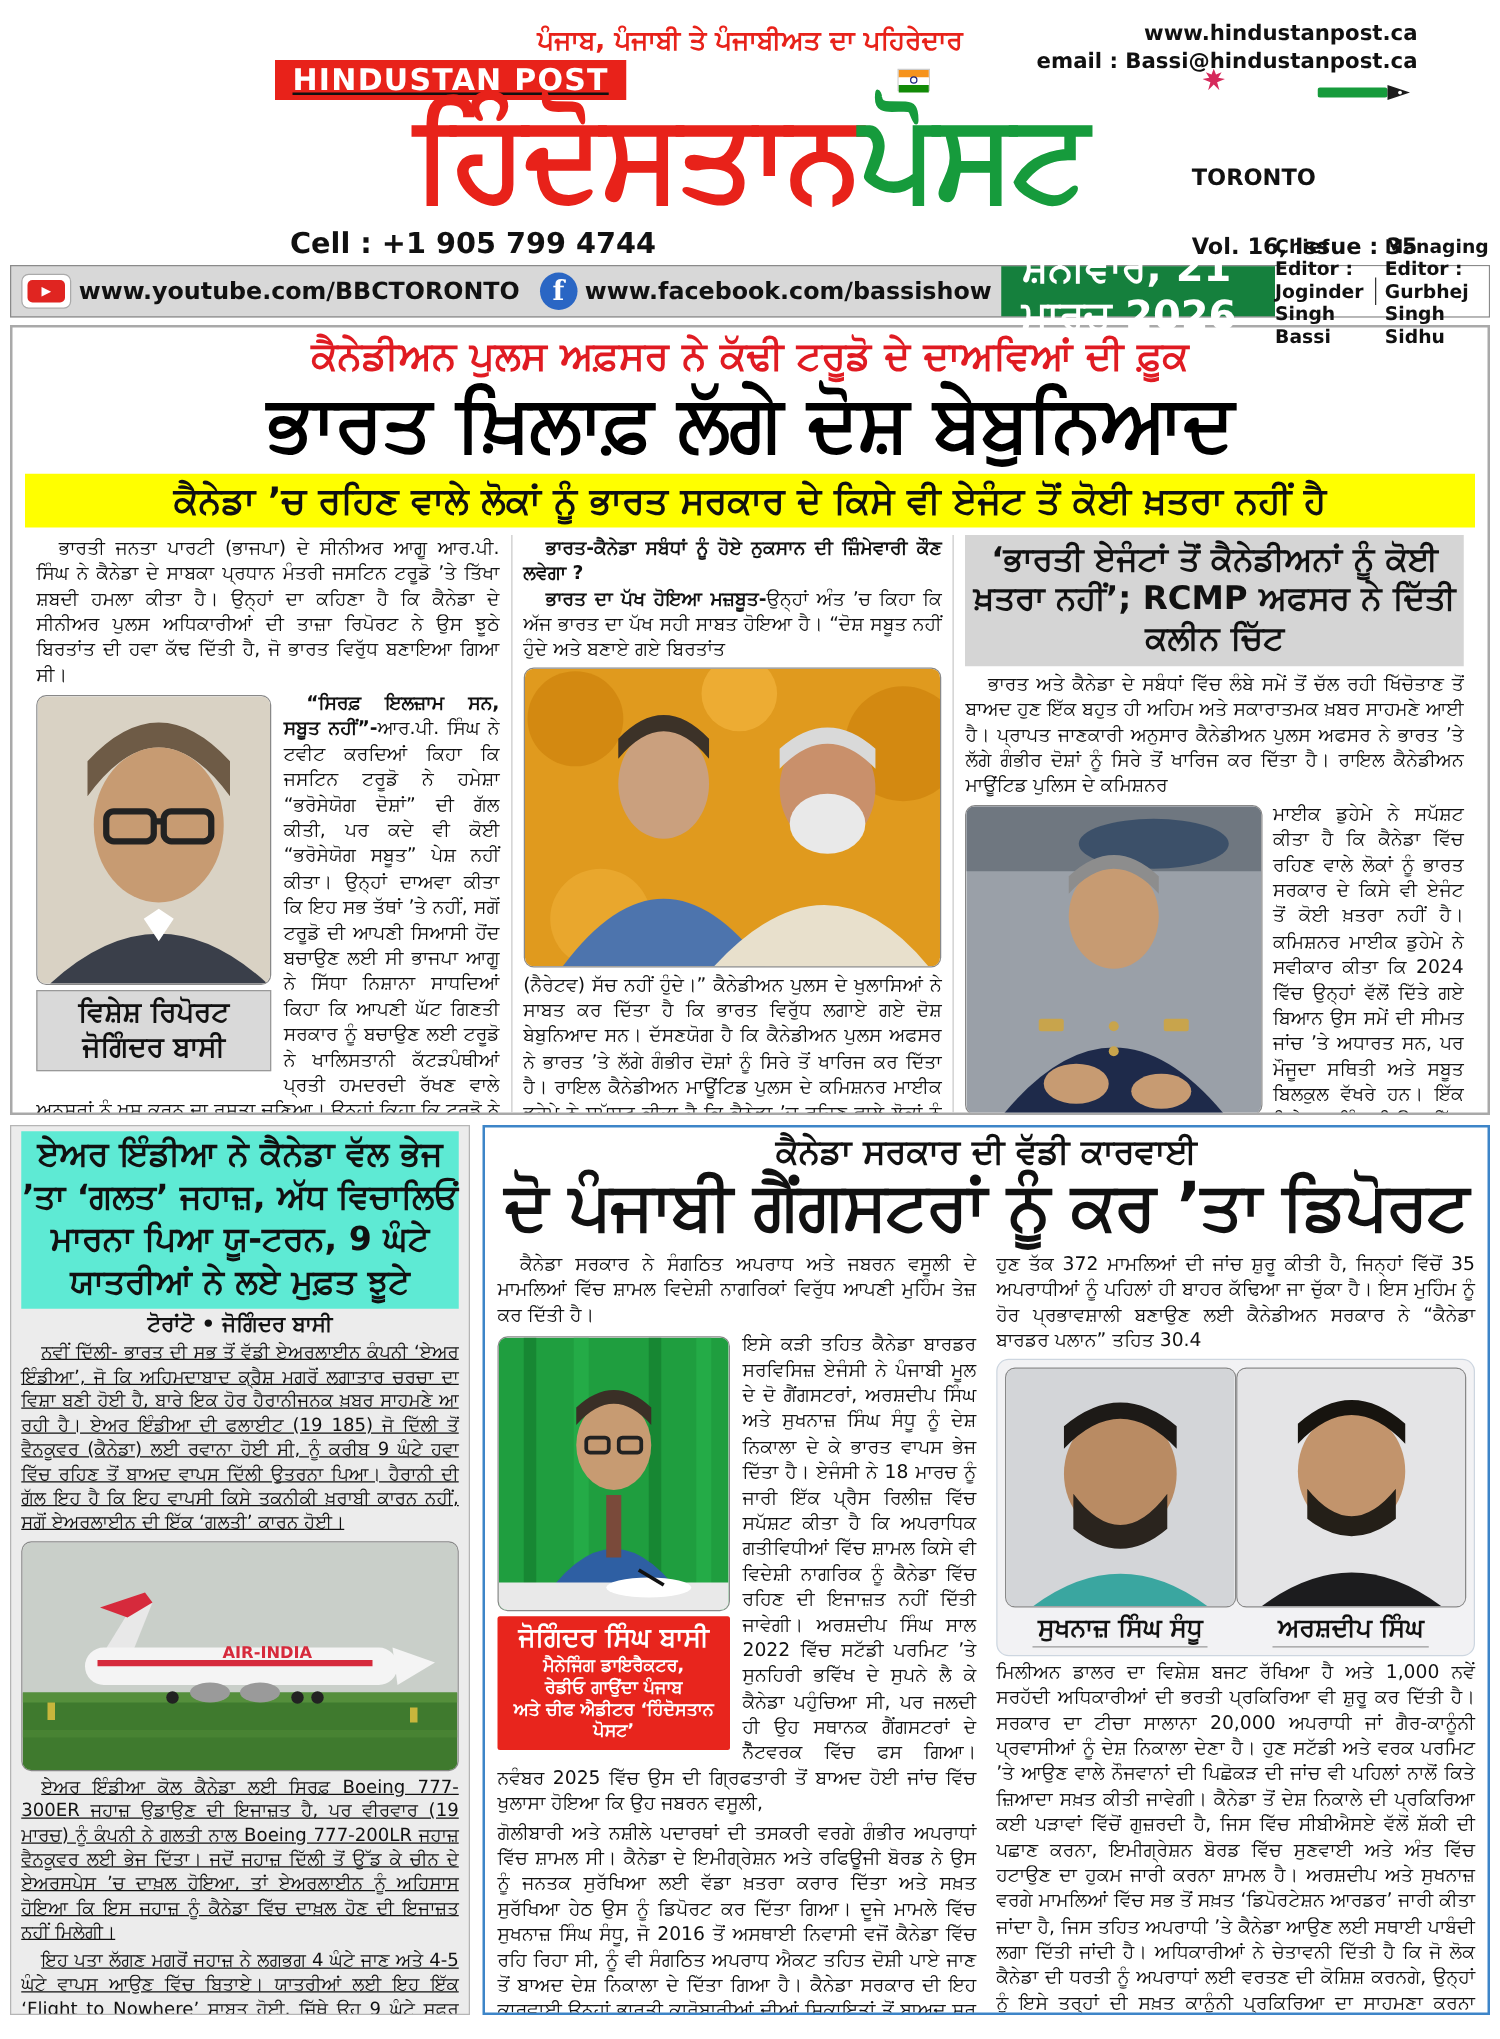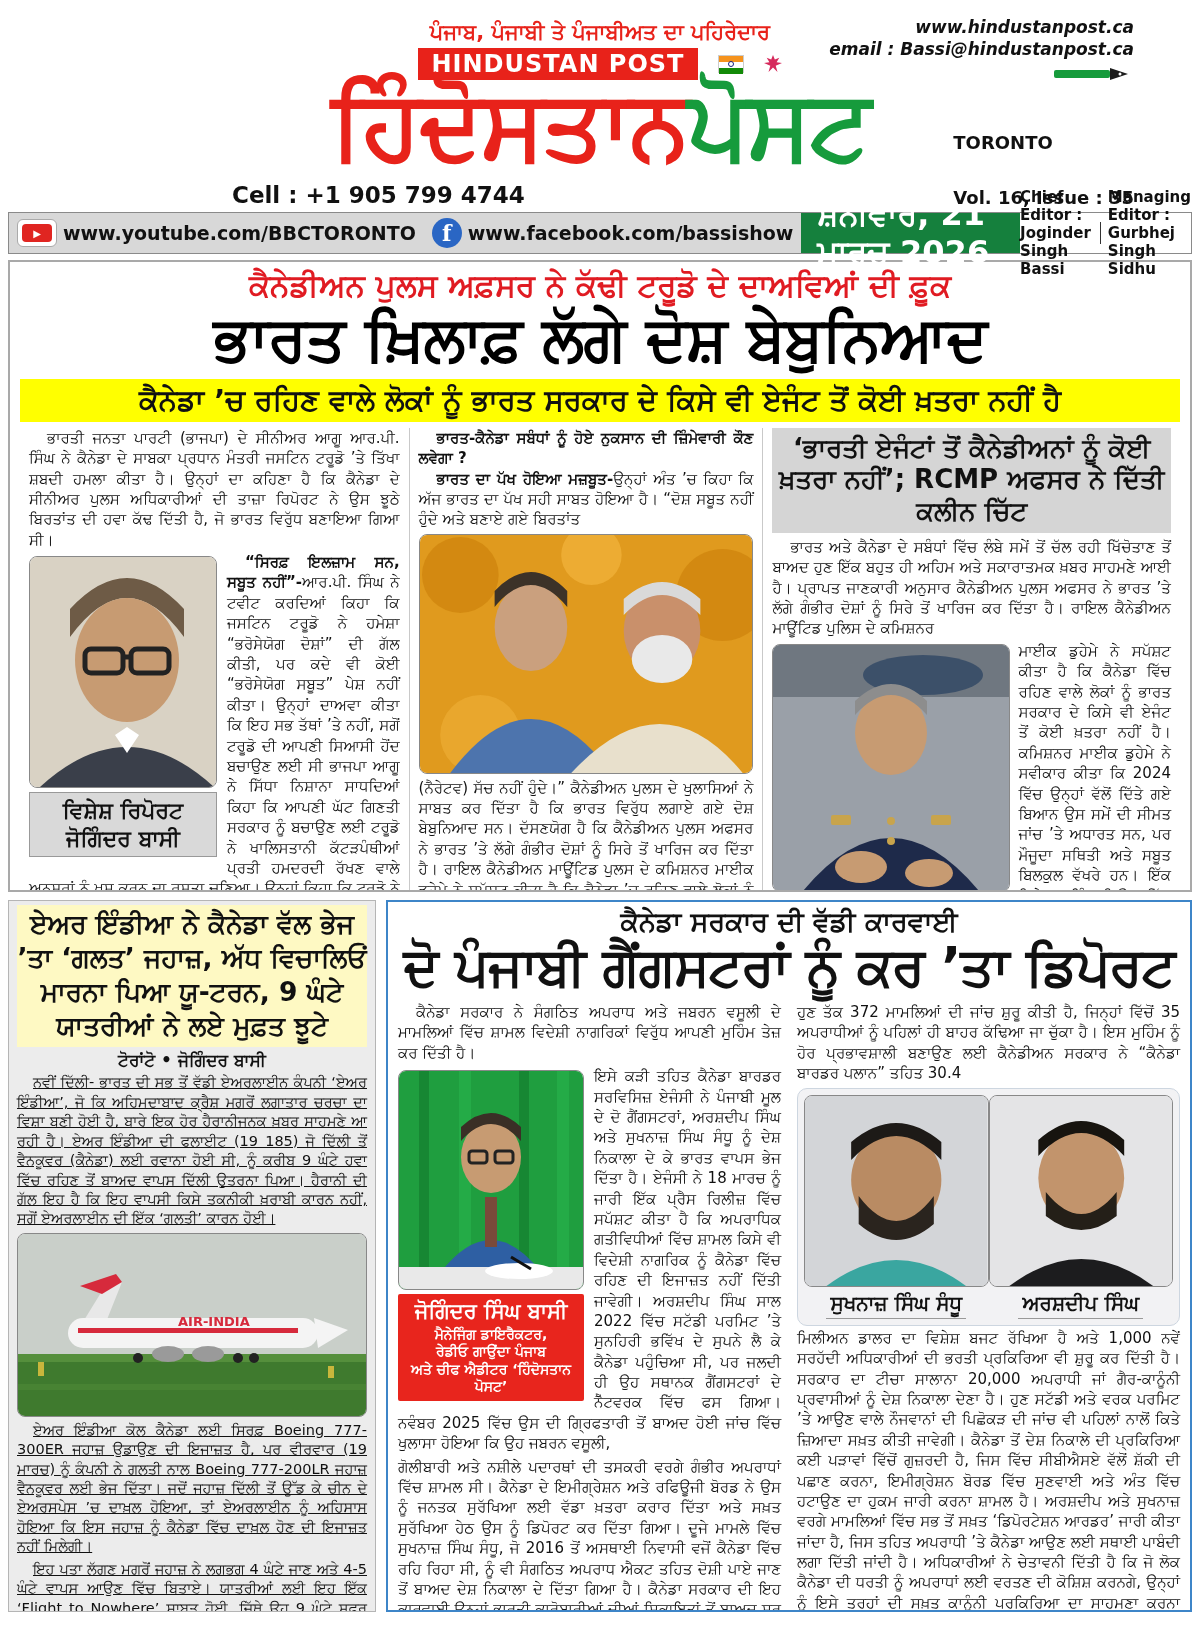--- a/index.html
+++ b/index.html
@@ -4,30 +4,30 @@
 <style>
   * { margin:0; padding:0; box-sizing:border-box; }
   html,body { width:1200px; background:#fff; font-family:"DejaVu Sans","Liberation Sans",sans-serif; }
   body { height:1631px; overflow:hidden; color:#111; }
   .page { width:1200px; height:1631px; position:relative; background:#fff; }
 
   
   .header { position:relative; height:208px; padding-top:6px; }
   .mast-center { width:760px; margin:0 auto; text-align:center; position:relative; }
   .tagline { color:#e8221a; font-weight:bold; font-size:21px; margin-top:14px; }
-  .brand-bar-row { display:flex; align-items:center; justify-content:center; gap:20px; margin-top:4px; }
+  .brand-bar-row { display:flex; align-items:center; justify-content:space-between; gap:4px; margin-top:4px;text-decoration:underline; }
   .brand-bar { background:#e8221a; color:#fff; font-weight:bold; font-size:24px; letter-spacing:1px; padding:2px 14px; }
   .flag-india { display:inline-block; width:26px; height:18px; border:1px solid #ccc; position:relative; }
   .flag-india i { display:block; height:6px; }
   .flag-india .fs { background:#f6931d; } .flag-india .fw { background:#fff; } .flag-india .fg { background:#128a07; }
   .flag-india b { position:absolute; left:50%; top:50%; width:6px; height:6px; margin:-3px 0 0 -3px; border:1px solid #1a237e; border-radius:50%; }
   .brand-big { font-weight:bold; font-size:96px; line-height:0.95; letter-spacing:-2px; white-space:nowrap; }
   .brand-big .red { color:#e8221a; }
   .brand-big .green { color:#169b3c; }
-  .header-right { position:absolute; right:66px; top:16px; text-align:right; font-weight:bold; font-size:17px; line-height:1.3;font-style:italic; }
+  .header-right { position:absolute; right:66px; top:16px; text-align:right; font-weight:bold; font-size:17px; line-height:1.3; }
   .pen { margin-top:6px; }
   .cell { position:absolute; left:232px; bottom:0; font-weight:bold; font-size:23px; }
   .city-issue { position:absolute; right:66px; bottom:0; font-weight:bold; font-size:18px; display:flex; gap:34px;flex-direction:column; }
 
   
   .infobar { display:flex; align-items:stretch; margin:4px 8px 0; border:1px solid #8a8a8a; background:#d8d8d8; height:42px; }
   .infobar .seg { display:flex; align-items:center; gap:6px; padding:0 8px; font-weight:bold; font-size:19px; }
   .yt-icon { width:40px; height:28px; background:#fff; border-radius:6px; border:1px solid #aaa; display:flex; align-items:center; justify-content:center; }
   .yt-icon span { display:flex; align-items:center; justify-content:center; width:30px; height:18px; background:#e02521; border-radius:4px; color:#fff; font-size:10px; }
   .fb-icon { width:30px; height:30px; border-radius:50%; background:#2a66c4; color:#fff; font-weight:bold; font-size:22px; display:flex; align-items:center; justify-content:center; font-family:"DejaVu Serif","Liberation Serif",serif; }
@@ -49,21 +49,21 @@
   .cap-box { margin-top:4px; background:#d9d9d9; border:1px solid #999; text-align:center; font-weight:bold; font-size:22px; line-height:1.25; padding:4px 2px; }
   .boldlead { font-weight:bold; }
   .q-line { font-weight:bold; text-indent:18px; }
   .photo-tm { margin:4px 0; }
   .side-headline { background:#d5d5d5; font-weight:bold; font-size:26px; line-height:1.22; text-align:center; padding:5px 6px; margin-bottom:4px; }
   .photo-officer { float:left; width:238px; margin:3px 8px 2px 0; }
 
   
   .bottom { display:grid; grid-template-columns:368px 1fr; gap:10px; margin:8px 8px 0; height:712px; overflow:hidden; }
   .air-story { background:#ececec; border:1px solid #b5b5b5; padding:4px 8px; overflow:hidden; font-size:14.5px; line-height:1.34; text-align:justify; }
-  .air-headline { background:#fef9c3; text-align:center; font-weight:bold; font-size:26.5px; line-height:1.28; padding:2px 0 4px; }
+  .air-headline { background:#5eead4; text-align:center; font-weight:bold; font-size:26.5px; line-height:1.28; padding:2px 0 4px; }
   .air-byline { text-align:center; font-weight:bold; font-size:17px; margin:2px 0; }
   .air-story p { text-indent:16px; margin-bottom:3px;text-decoration:underline; }
   .plane-photo { margin:4px 0; }
   .deport-story { border:2px solid #3d85c8; padding:4px 10px; overflow:hidden; background:#fff; }
   .dep-kicker { text-align:center; font-weight:bold; font-size:27px; }
   .dep-headline { text-align:center; font-weight:bold; font-size:53px; line-height:1.02; letter-spacing:-1px; margin:2px 0 8px; }
   .dep-cols { display:grid; grid-template-columns:1fr 1fr; gap:16px; font-size:15px; line-height:1.36; text-align:justify; }
   .dep-cols p { text-indent:18px; margin-bottom:3px; }
   .sign-photo { float:left; width:186px; margin:4px 10px 2px 0; }
   .red-cap { margin-top:4px; background:#e8251d; color:#fff; text-align:center; border-radius:2px; padding:3px 2px 5px; }

